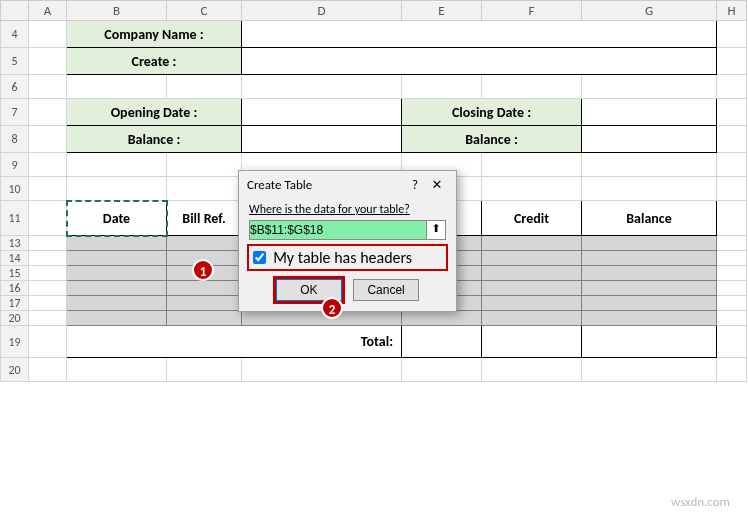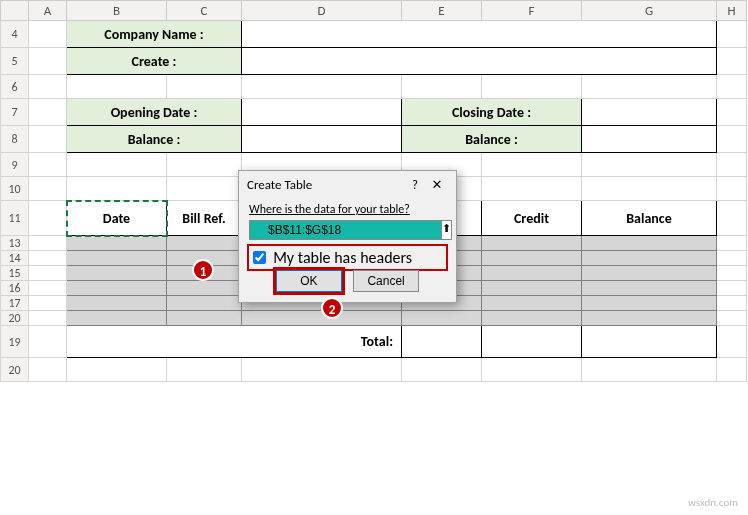--- a/index.html
+++ b/index.html
@@ -64,22 +64,22 @@
 .total-lbl {
   border: 1px solid #000 !important;
   font-weight: bold;
   text-align: right;
   padding-right: 8px !important;
   height: 32px;
 }
 .total-val { border: 1px solid #000 !important; }
 .watermark {
   position: absolute;
-  bottom: 6px; right: 10px;
-  font-size: 11px;
+  bottom: 6px; right: 18px;
+  font-size: 13px;
   color: #bbb;
   text-align: right;
 }
 
 .dialog {
   position: absolute;
   left: 238px; top: 170px;
   width: 219px;
   background: #f0f0f0;
   border: 1px solid #a0a0a0;
@@ -92,43 +92,43 @@
   font-size: 13px;
 }
 .dlg-title span:first-child { flex: 1; }
 .dlg-help, .dlg-close { width: 22px; text-align: center; cursor: pointer; }
 .dlg-body { padding: 4px 10px 10px; }
 .dlg-lbl { font-size: 12px; text-decoration: underline; }
 .range-row { display: flex; margin: 4px 0 6px; }
 .range-inp {
   flex: 1;
   border: 1px solid #888;
-  background: #14b8a6;
+  background: #86efac;
   font-size: 12px;
-  padding: 2px 18px;
+  padding: 2px 0;
   height: 20px;
 }
 .range-btn {
   width: 20px; height: 20px;
   border: 1px solid #888;
   background: #fff;
   margin-left: -1px;
   text-align: center;
   font-size: 11px;
   line-height: 16px;
   cursor: pointer;
 }
 .chk-row {
   position: relative;
   padding: 2px 0;
   outline: 2px solid #c00000;
 }
 .chk-row input { vertical-align: middle; margin-right: 4px; }
 .chk-row label { font-size: 16px; vertical-align: middle; }
-.btn-row { text-align: center; margin-top: 1px; position: relative; }
+.btn-row { text-align: center; margin-top: 10px; position: relative; }
 .dlg-btn {
   width: 66px;
   height: 22px;
   font-size: 12px;
   border: 1px solid #888;
   background: #e1e1e1;
   margin: 0 4px;
   cursor: pointer;
 }
 .ok-hl { outline: 3px solid #c00000; border: 1px solid #0078d7; }

